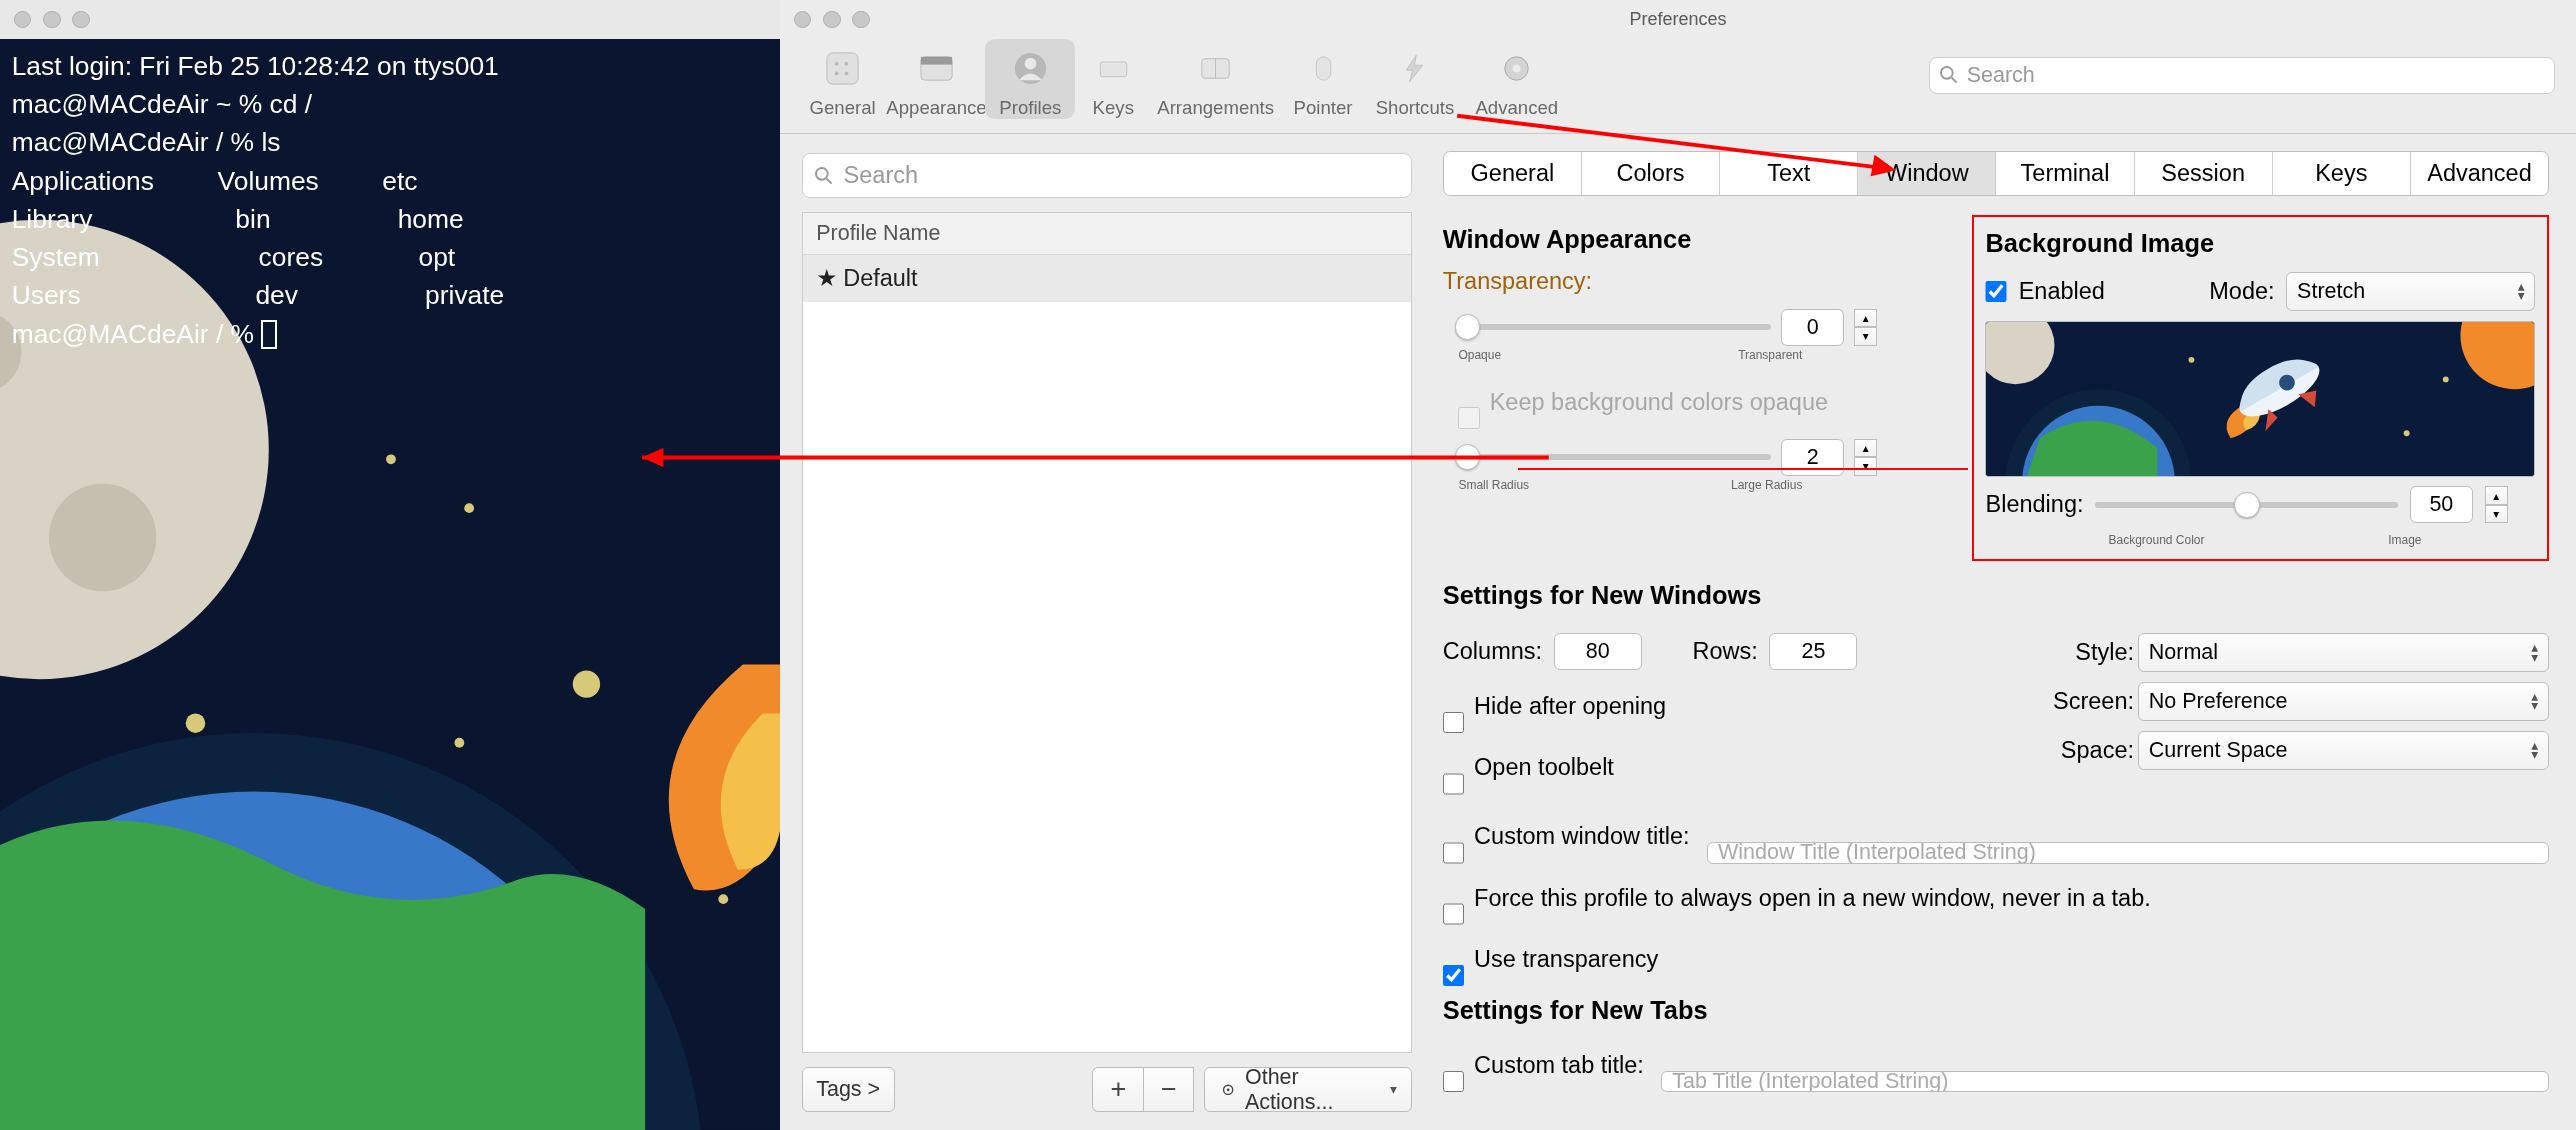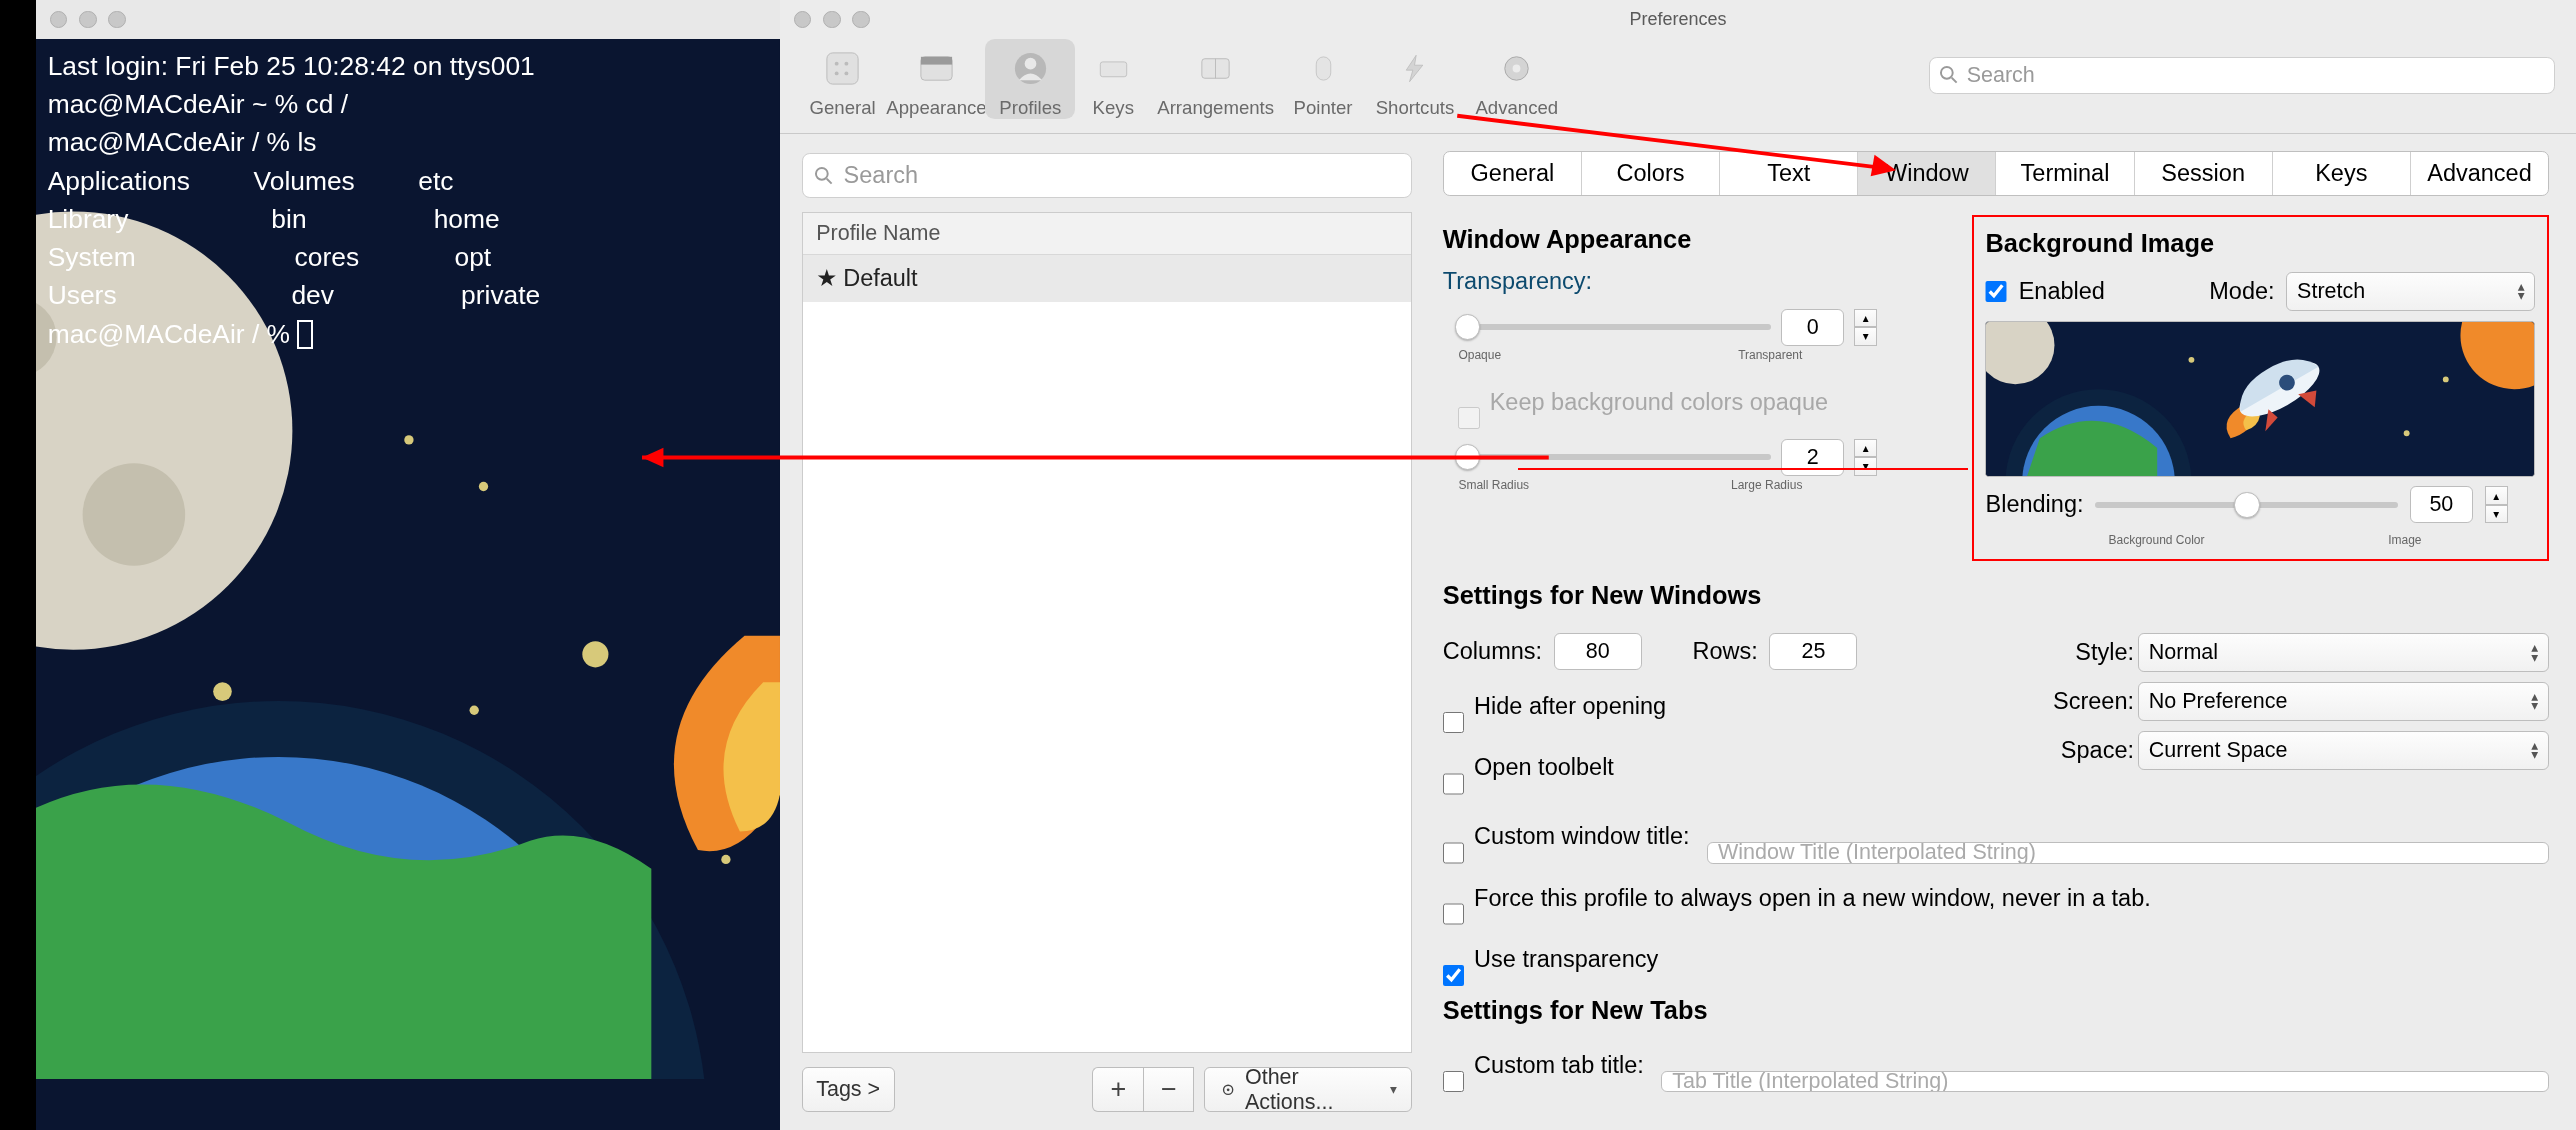--- a/index.html
+++ b/index.html
@@ -1,19 +1,19 @@
 <!DOCTYPE html>
 <html><head>
 <meta charset="utf-8">
 <style>
 * { box-sizing: border-box; margin: 0; padding: 0; font-family: -apple-system, "Helvetica Neue", Arial, sans-serif; }
 body { background: #fff; width: 2576px; height: 1131px; position: relative; overflow: hidden; }
 
 
-.terminal-window { position: absolute; left: 0; top: 0; width: 780px; height: 1131px; background: #000; padding-left: 36px; }
+.terminal-window { position: absolute; left: 0; top: 0; width: 780px; height: 1131px; background: #000; }
 .terminal-titlebar { height: 39px; background: #e8e8e8; display: flex; align-items: center; padding: 0 13.7px; gap: 11.7px; }
 .traffic-dot { width: 17.6px; height: 17.6px; border-radius: 50%; background: #c8c8c8; border: 1px solid #b0b0b0; }
 .terminal-body { position: relative; width: 100%; height: calc(100% - 39px); background: #0a1530; overflow: hidden; }
 .term-bg { position: absolute; inset: 0; }
 .terminal-text { position: absolute; left: 11.7px; top: 7.8px; font-family: Menlo, Monaco, monospace; font-size: 26.4px; line-height: 1.45; color: #fff; white-space: pre; }
 .cursor-box { display: inline-block; width: 15.6px; height: 29px; border: 2px solid #fff; vertical-align: text-bottom; }
 
 
 .prefs-window { position: absolute; left: 780px; top: 0; width: 1796px; height: 1131px; background: #ececec; }
 .prefs-titlebar { height: 39px; display: flex; align-items: center; padding: 0 13.7px; gap: 11.7px; position: relative; }
@@ -45,21 +45,21 @@
 .tab { flex: 1; text-align: center; padding: 7.8px 0; font-size: 23.5px; border-right: 1px solid #cfcfcf; cursor: pointer; }
 .tab:last-child { border-right: none; }
 .tab.active { background: #e0e0e0; }
 
 .section-title { font-size: 25.4px; font-weight: 700; margin: 9.8px 0 13.7px; }
 .two-col { display: flex; gap: 40px; }
 .col-left { width: 489px; }
 .col-right { flex: 1; }
 
 .row { display: flex; align-items: center; gap: 11.7px; margin: 9.8px 0; font-size: 23.5px; }
-.row-label { color: #0c4a6e; }
+.row-label { color: #a16207; }
 .slider-wrap { display: flex; align-items: center; gap: 9.8px; }
 .slider-track { position: relative; width: 313px; height: 5.9px; background: #c8c8c8; border-radius: 2.9px; }
 .slider-thumb { position: absolute; top: -9.8px; width: 25.4px; height: 25.4px; border-radius: 50%; background: #fff; border: 1px solid #bbb; box-shadow: 0 1px 2px rgba(0,0,0,.25); }
 .num-field { width: 63px; height: 37px; border: 1px solid #bdbdbd; background: #fff; border-radius: 5.9px; text-align: center; font-size: 21.5px; }
 .stepper { width: 23.5px; height: 37px; display:flex;flex-direction:column; }
 .stepper div { flex:1; border:1px solid #bdbdbd; background: linear-gradient(#fdfdfd,#f1f1f1); font-size: 11.7px; display:flex;align-items:center;justify-content:center; }
 .slider-sub { display:flex; justify-content:space-between; font-size: 12px; color: #666; margin-top: 2px; }
 .muted { color: #a8a8a8; }
 .muted input[type=checkbox] { accent-color: #bbb; }
 .text-input { height: 39px; border: 1px solid #bdbdbd; background: #fff; border-radius: 5.9px; padding: 0 9.8px; font-size: 21.5px; color: #333; }

